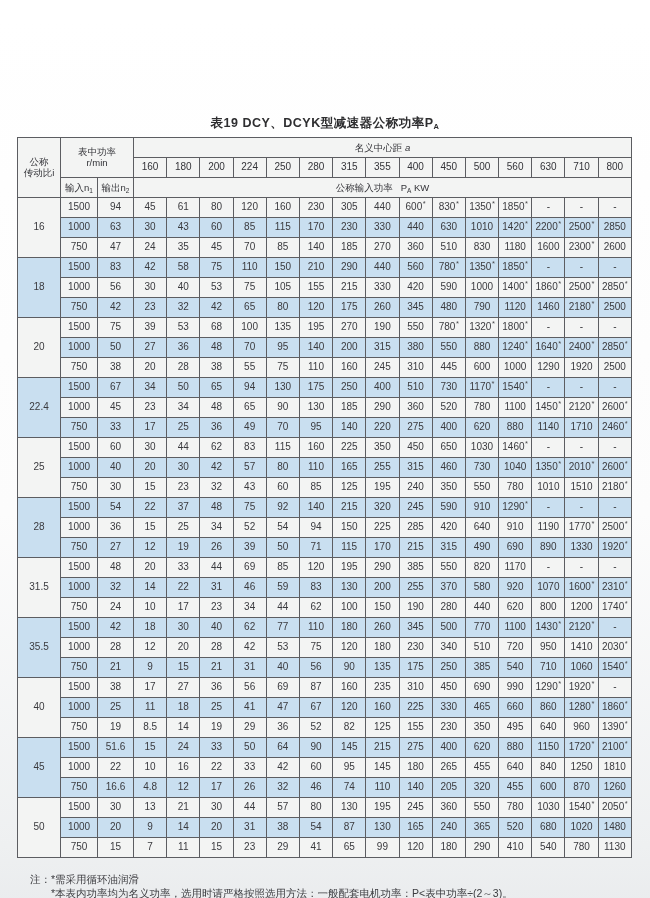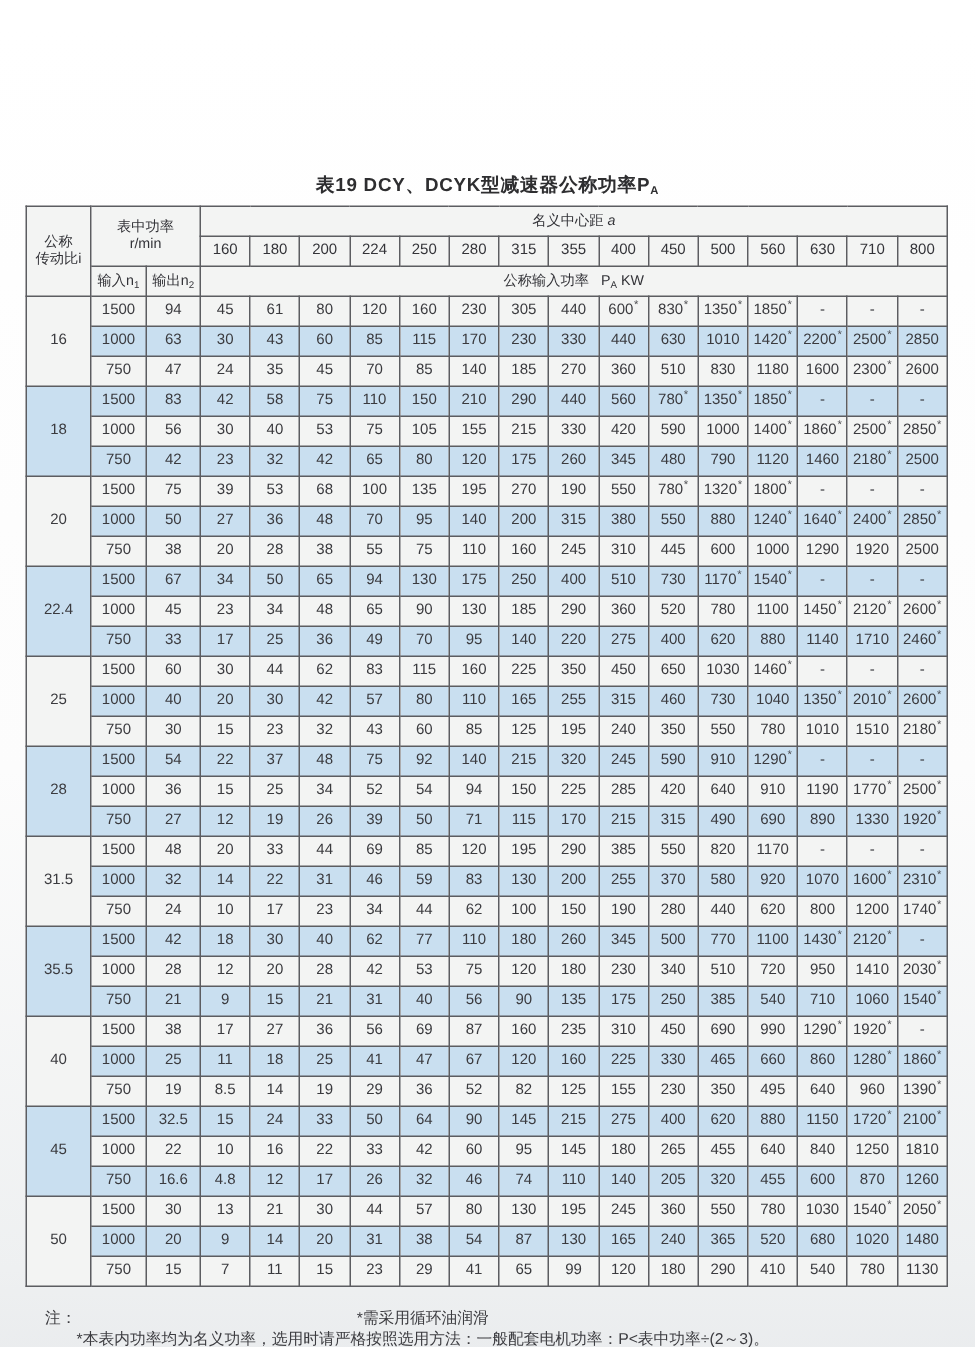--- a/index.html
+++ b/index.html
@@ -41,21 +41,21 @@
   sub.sm{font-size:6.5px;line-height:0;vertical-align:-2px;}
   i.sym{font-style:italic;font-weight:400;}
   td sup{font-size:7.5px;line-height:0;vertical-align:4px;margin-left:0.5px;color:#4a4a4e;}
   .hdr-two-line div{line-height:1.15;}
   .notes{
     position:absolute;left:30px;top:852px;
     font-size:10.5px;color:#3c3c40;line-height:1.35;
     display:flex;
   }
   .notes .note-prefix{flex:0 0 auto;}
-  .notes .note-lines div{white-space:nowrap;text-align:center;}
+  .notes .note-lines div{white-space:nowrap;}
   .corner-mark{
     position:absolute;left:25px;top:888px;width:33px;height:10px;
     background:#c7dcd7;
   }
 </style>
 </head>
 <body>
 
 <div class="page">
 
@@ -631,21 +631,21 @@
           <td>230</td>
           <td>350</td>
           <td>495</td>
           <td>640</td>
           <td>960</td>
           <td>1390<sup>*</sup></td>
         </tr>
         <tr class="stripe">
           <td rowspan="3" class="ratio">45</td>
           <td>1500</td>
-          <td>32.5</td>
+          <td>51.6</td>
           <td>15</td>
           <td>24</td>
           <td>33</td>
           <td>50</td>
           <td>64</td>
           <td>90</td>
           <td>145</td>
           <td>215</td>
           <td>275</td>
           <td>400</td>

